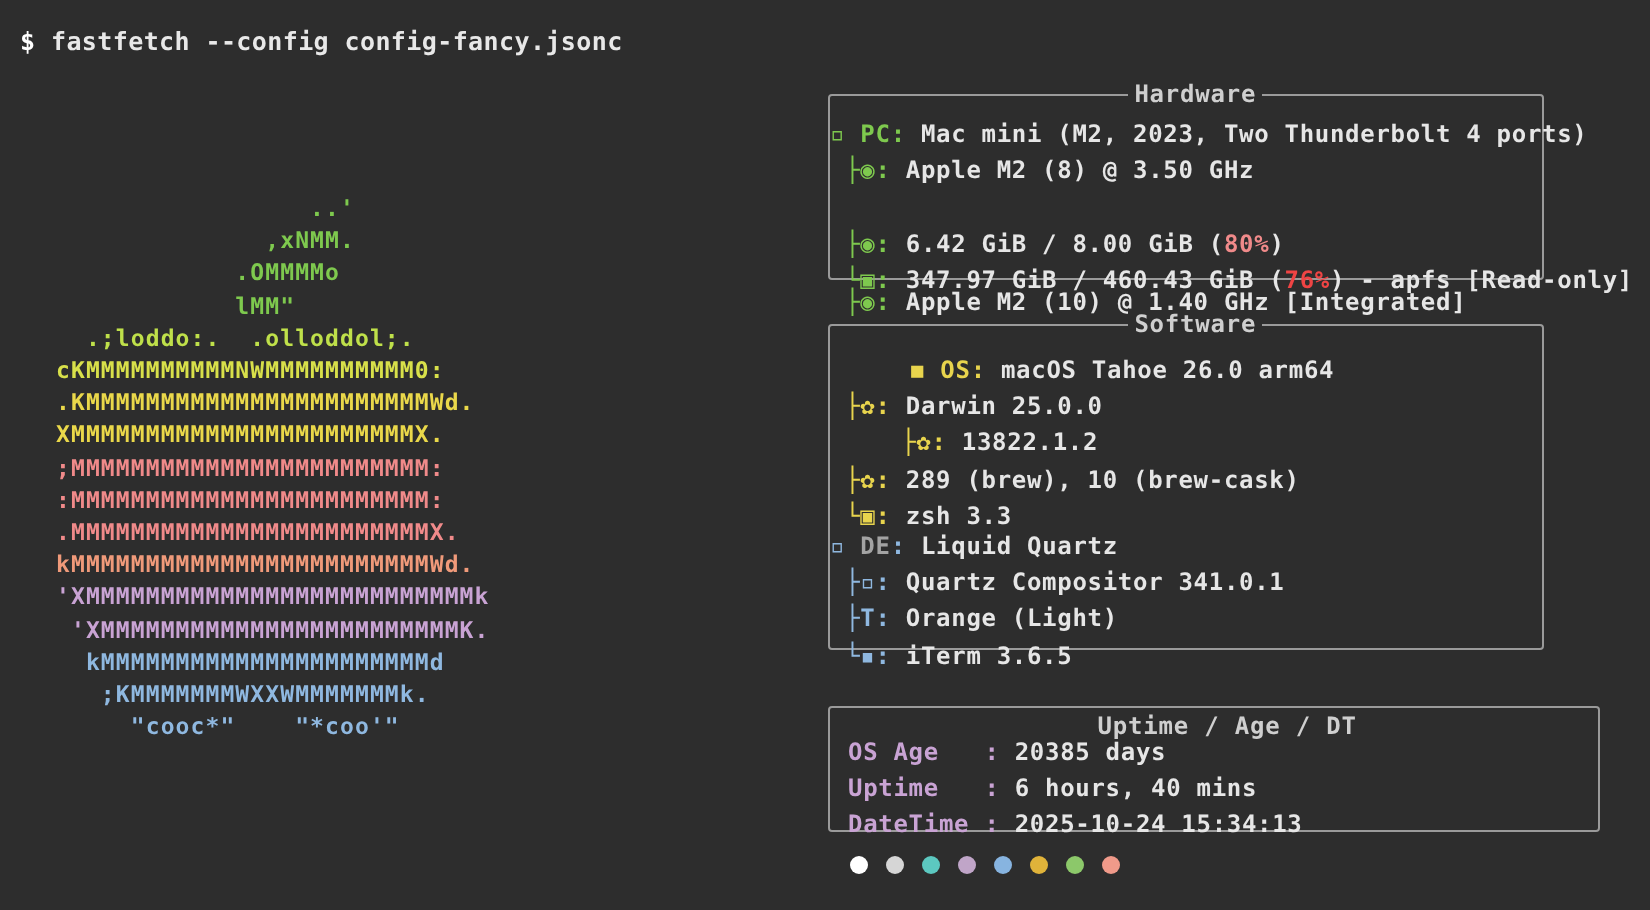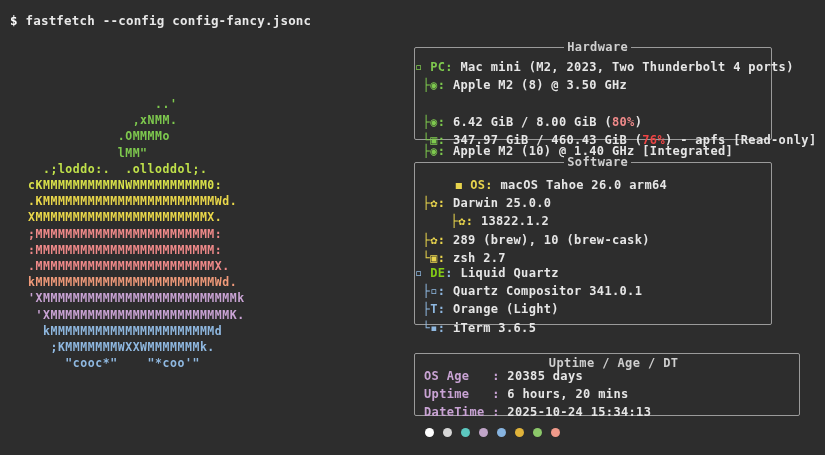--- a/index.html
+++ b/index.html
@@ -68,33 +68,33 @@
         <div class="row" style="left: 415px; top: 112.6px;"><span class="treecol" style="position:static;color:#7ec94e"> ├</span><span style="color:#7ec94e">◉</span><span style="color:#7ec94e">:</span> <span class="v">6.42 GiB / 8.00 GiB (<span style="color:#f08a8a">80%</span>)</span></div>
         <div class="row" style="left: 415px; top: 130.8px;"><span class="treecol" style="position:static;color:#7ec94e"> └</span><span style="color:#7ec94e">▣</span><span style="color:#7ec94e">:</span> <span class="v">347.97 GiB / 460.43 GiB (<span style="color:#ef4444">76%</span>) - apfs [Read-only]</span></div>
       </div>
       <div style="position: absolute; left: 0px; top: 0px; width: 825px;">
         <div class="box-frame" style="left: 414px; top: 162px; width: 358px; height: 163px;"></div>
         <div class="box-title" style="left: 564.2px; top: 155px;">Software</div>
         <div class="row" style="left: 415px; top: 176px; margin-left: 40px;"><span class="treecol" style="position:static;color:#e8d44d"></span><span style="color:#e8d44d">◼</span><span style="color:#e8d44d"> OS</span><span style="color:#e8d44d">:</span> <span class="v">macOS Tahoe 26.0 arm64</span></div>
         <div class="row" style="left: 415px; top: 194.2px;"><span class="treecol" style="position:static;color:#e8d44d"> ├</span><span style="color:#e8d44d">✿</span><span style="color:#e8d44d">:</span> <span class="v">Darwin 25.0.0</span></div>
         <div class="row" style="left: 415px; top: 212.4px; margin-left: 28px;"><span class="treecol" style="position:static;color:#e8d44d"> ├</span><span style="color:#e8d44d">✿</span><span style="color:#e8d44d">:</span> <span class="v">13822.1.2</span></div>
         <div class="row" style="left: 415px; top: 230.6px;"><span class="treecol" style="position:static;color:#e8d44d"> ├</span><span style="color:#e8d44d">✿</span><span style="color:#e8d44d">:</span> <span class="v">289 (brew), 10 (brew-cask)</span></div>
-        <div class="row" style="left: 415px; top: 248.8px;"><span class="treecol" style="position:static;color:#e8d44d"> └</span><span style="color:#e8d44d">▣</span><span style="color:#e8d44d">:</span> <span class="v">zsh 2.7</span></div>
+        <div class="row" style="left: 415px; top: 248.8px;"><span class="treecol" style="position:static;color:#e8d44d"> └</span><span style="color:#e8d44d">▣</span><span style="color:#e8d44d">:</span> <span class="v">zsh 3.3</span></div>
       </div>
       <div style="position: absolute; left: 0px; top: 0px; width: 825px;">
-        <div class="row" style="left: 415px; top: 264px;"><span class="treecol" style="position:static;color:#8fb8e0"></span><span style="color:#8fb8e0">▫</span><span style="color:#84cc16"> DE</span><span style="color:#8fb8e0">:</span> <span class="v">Liquid Quartz</span></div>
+        <div class="row" style="left: 415px; top: 264px;"><span class="treecol" style="position:static;color:#8fb8e0"></span><span style="color:#8fb8e0">▫</span><span style="color:#a3a3a3"> DE</span><span style="color:#8fb8e0">:</span> <span class="v">Liquid Quartz</span></div>
         <div class="row" style="left: 415px; top: 282.2px;"><span class="treecol" style="position:static;color:#8fb8e0"> ├</span><span style="color:#8fb8e0">▫</span><span style="color:#8fb8e0">:</span> <span class="v">Quartz Compositor 341.0.1</span></div>
         <div class="row" style="left: 415px; top: 300.4px;"><span class="treecol" style="position:static;color:#8fb8e0"> ├</span><span style="color:#8fb8e0">T</span><span style="color:#8fb8e0">:</span> <span class="v">Orange (Light)</span></div>
         <div class="row" style="left: 415px; top: 318.6px;"><span class="treecol" style="position:static;color:#8fb8e0"> └</span><span style="color:#8fb8e0">▪</span><span style="color:#8fb8e0">:</span> <span class="v">iTerm 3.6.5</span></div>
       </div>
       <div style="position: absolute; left: 0px; top: 0px; width: 825px;">
         <div class="box-frame" style="left: 414px; top: 353px; width: 386px; height: 63px;"></div>
         <div class="box-title" style="left: 545.8px; top: 356px;">Uptime / Age / DT</div>
         <div class="row" style="left: 424px; top: 367px;"><span style="color:#c9a3d4">OS Age</span>   <span style="color:#c9a3d4">:</span> <span class="v">20385 days</span></div>
-        <div class="row" style="left: 424px; top: 385.2px;"><span style="color:#c9a3d4">Uptime</span>   <span style="color:#c9a3d4">:</span> <span class="v">6 hours, 20 mins</span></div>
+        <div class="row" style="left: 424px; top: 385.2px;"><span style="color:#c9a3d4">Uptime</span>   <span style="color:#c9a3d4">:</span> <span class="v">6 hours, 40 mins</span></div>
         <div class="row" style="left: 424px; top: 403.4px;"><span style="color:#c9a3d4">DateTime</span> <span style="color:#c9a3d4">:</span> <span class="v">2025-10-24 15:34:13</span></div>
       </div>
     </div>
 
   <div class="dots" id="dots">
       <div class="dot" style="background: rgb(255, 255, 255);"></div>
       <div class="dot" style="background: rgb(214, 214, 214);"></div>
       <div class="dot" style="background: rgb(92, 200, 192);"></div>
       <div class="dot" style="background: rgb(192, 165, 200);"></div>
       <div class="dot" style="background: rgb(135, 180, 224);"></div>

